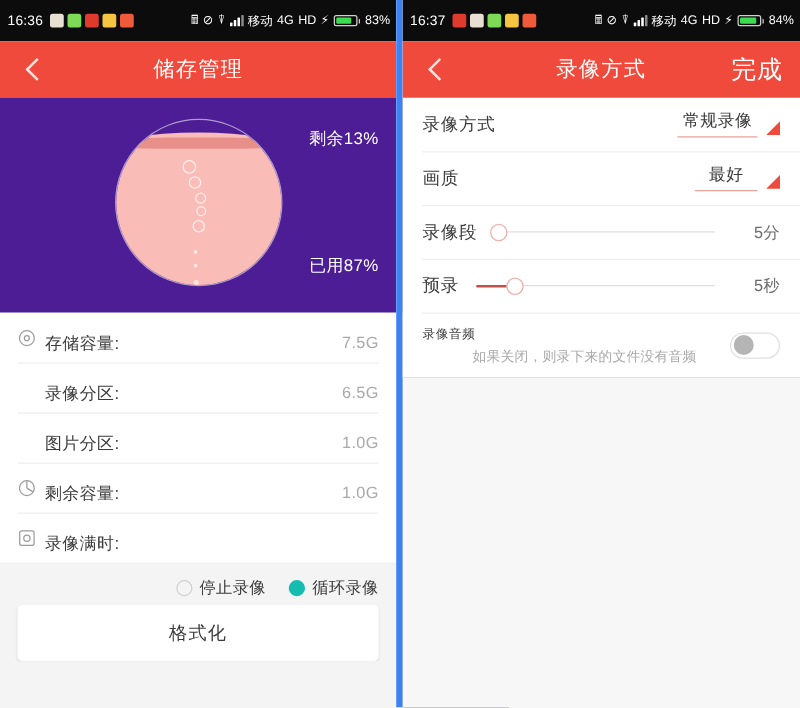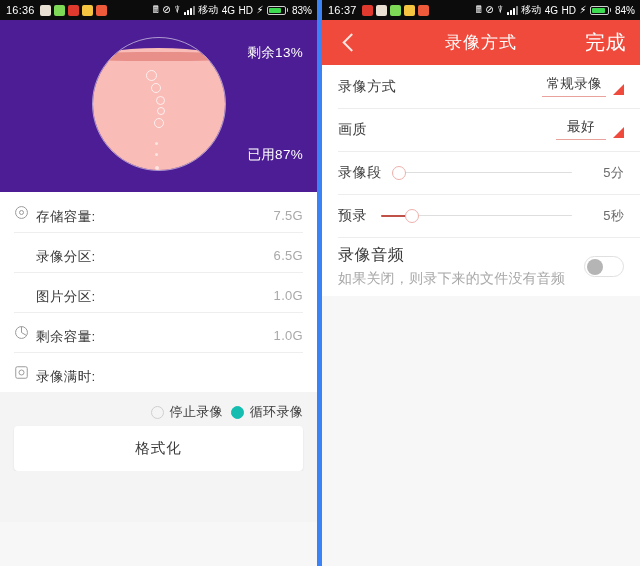--- a/index.html
+++ b/index.html
@@ -8,21 +8,21 @@
     font-family:"Liberation Sans","DejaVu Sans",sans-serif;
     background:#f6f6f6;
     overflow:hidden;
   }
   .screens{display:flex;width:640px;height:566px;}
   .phone{width:319px;height:566px;position:relative;background:#f7f7f7;overflow:hidden;}
   .phone.right{width:320px;border-left:5px solid #3b82f6;}
 
   
   .statusbar{
-    height:20px;background:#0c0c0c;color:#fff;
+    height:33px;background:#0c0c0c;color:#fff;
     display:flex;align-items:center;
     font-size:10.5px;padding:0 5px 0 6px;box-sizing:border-box;
   }
   .sb-time{font-size:11px;letter-spacing:.2px;margin-right:5px;white-space:nowrap;}
   .sb-left-icons{display:flex;align-items:center;gap:3px;}
   .sb-app{width:11px;height:11px;border-radius:2px;display:block;}
   .sb-spacer{flex:1;}
   .sb-right{display:flex;align-items:center;gap:3.5px;white-space:nowrap;font-size:10px;}
   .sb-glyph{font-size:10px;line-height:1;display:inline-block;}
   .sig{display:inline-flex;align-items:flex-end;gap:1px;height:9px;}
@@ -98,21 +98,21 @@
     content:"";position:absolute;left:14px;right:14px;top:0;height:1px;background:#eeeeee;
   }
   .row-ico{width:22px;flex:none;display:flex;align-items:center;}
   .row-ico.empty{width:22px;}
   .row-label{font-size:13.5px;color:#3a3a3a;letter-spacing:.4px;}
   .row-val{margin-left:auto;font-size:13px;color:#a9a9a9;letter-spacing:.3px;}
 
   svg.ic{display:block;}
 
   
-  .radios{margin-left:auto;display:flex;align-items:center;gap:8px;margin-top:44px;}
+  .radios{margin-left:auto;display:flex;align-items:center;gap:18px;margin-top:44px;}
   .radio{display:flex;align-items:center;gap:6px;}
   .radio .dot{
     width:13px;height:13px;border-radius:50%;
     border:1.2px solid #cfcfcf;box-sizing:border-box;
   }
   .radio.on .dot{background:#14bdb0;border-color:#14bdb0;}
   .radio .txt{font-size:13px;color:#3a3a3a;letter-spacing:.3px;}
 
   
   .gapgray{height:24px;background:#f4f4f4;}
@@ -168,22 +168,22 @@
 
   
   .trow{
     min-height:52px;display:flex;align-items:center;
     padding:8px 16px;box-sizing:border-box;position:relative;background:#fff;
   }
   .trow:before{
     content:"";position:absolute;left:16px;right:0;top:0;height:1px;background:#ededed;
   }
   .ttexts{display:flex;flex-direction:column;gap:4px;}
-  .ttitle{font-size:16px;color:#3c3c3c;letter-spacing:.6px;}
-  .tsub{font-size:14px;color:#a8a8a8;letter-spacing:.2px;}
+  .ttitle{font-size:10px;color:#3c3c3c;letter-spacing:.6px;}
+  .tsub{font-size:11px;color:#a8a8a8;letter-spacing:.2px;margin-left:40px;}
   .switch{
     margin-left:auto;width:40px;height:21px;border-radius:11px;
     background:#fff;border:1px solid #e0e0e0;box-sizing:border-box;
     position:relative;flex:none;
   }
   .switch .sknob{
     position:absolute;top:1.5px;left:1.5px;width:16px;height:16px;border-radius:50%;
     background:#b5b5b5;
   }
 </style>
@@ -221,20 +221,26 @@
         <span class="batt">
           <span class="batt-body">
               <span class="batt-fill" style="width:83%"></span>
             </span>
           <span class="batt-cap"></span>
         </span>
         <span>83%</span>
       </span>
     </div>
 
+    <div class="navbar">
+      <div class="nav-back">
+        <span class="chev"></span>
+      </div>
+      <div class="nav-title">储存管理</div>
+    </div>
 
     <div class="leftbody">
 
       <div class="gauge-area">
         <div class="gauge">
           <div class="water" style="height:87%;">
             <div class="wave-dark" style="top:-3px;"></div>
           </div>
           <span class="bubble" style="width:9px;height:9px;left:53px;top:32px;"></span>
           <span class="bubble" style="width:8px;height:8px;left:58px;top:45px;"></span>

